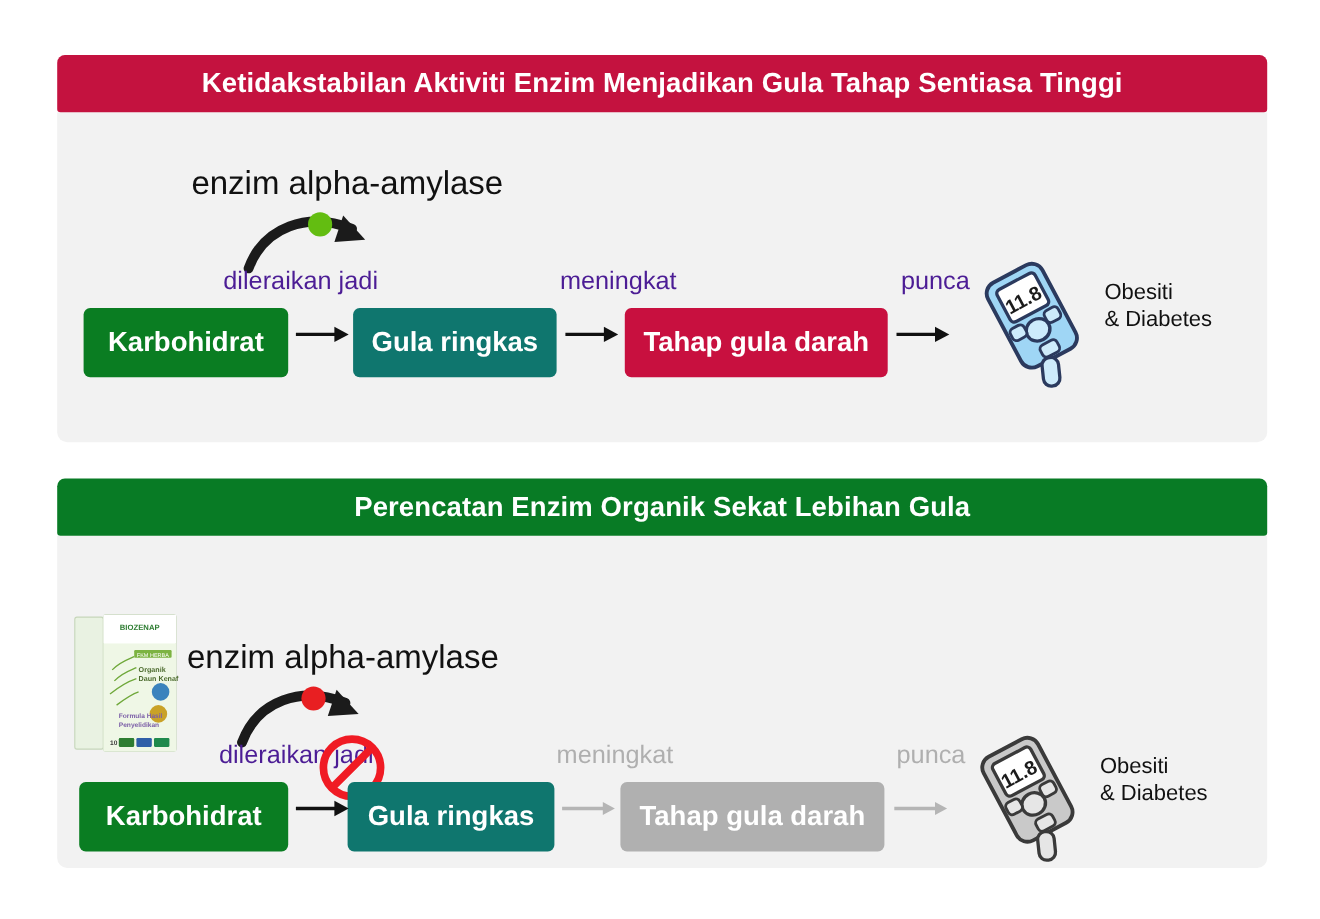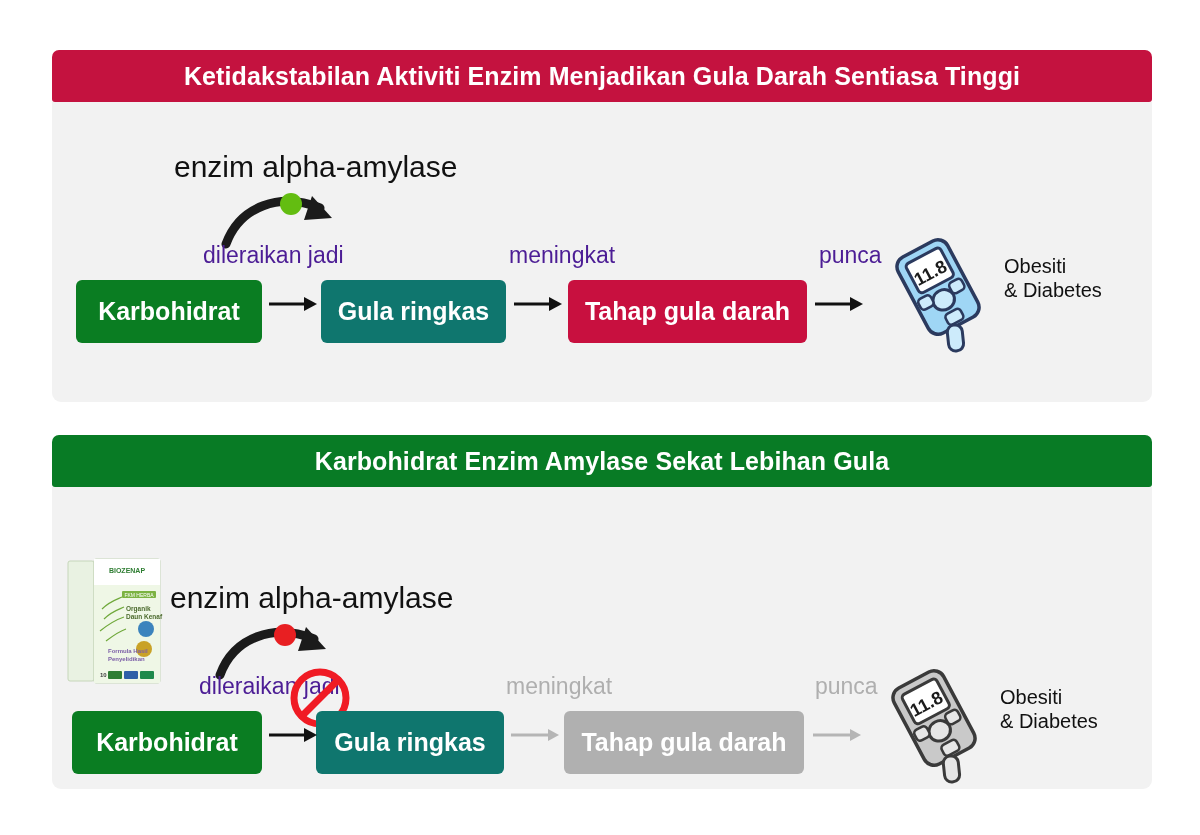--- a/index.html
+++ b/index.html
@@ -109,21 +109,21 @@
   .no-sign { position: absolute; }
   .meter   { position: absolute; }
   .product-box { position: absolute; }
 </style>
 </head>
 <body>
 
 <section class="panel" id="panel-1">
 
   <div class="panel-header">
-    <span>Ketidakstabilan Aktiviti Enzim Menjadikan Gula Darah Sentiasa Tinggi</span>
+    <span>Ketidakstabilan Aktiviti Enzim Menjadikan Gula Tahap Sentiasa Tinggi</span>
   </div>
 
   <div class="panel-body">
 
     <div class="enzyme-label" style="left:122px; top:48px;">enzim alpha-amylase</div>
 
     <svg class="curve-arrow" style="left:168px; top:88px;" width="140" height="60" viewBox="0 0 140 60">
       <path d="M6,54 C20,16 60,2 100,18" stroke="#1b1b1b" stroke-width="9" fill="none" stroke-linecap="round"></path>
       <path d="M92,6 L112,28 L84,30 Z" fill="#1b1b1b"></path>
     </svg>
@@ -167,21 +167,21 @@
       <div>Obesiti</div>
       <div>&amp; Diabetes</div>
     </div>
 
   </div>
 </section>
 
 <section class="panel" id="panel-2">
 
   <div class="panel-header">
-    <span>Karbohidrat Enzim Amylase  Sekat Lebihan Gula</span>
+    <span>Perencatan Enzim Organik  Sekat Lebihan Gula</span>
   </div>
 
   <div class="panel-body">
 
     <svg class="product-box" style="left:12px; top:70px;" width="102" height="130" viewBox="0 0 102 130">
       <rect x="4" y="4" width="26" height="120" rx="2" fill="#E9F2E2" stroke="#C6D6BA" stroke-width="1"></rect>
       <rect x="30" y="2" width="66" height="124" rx="2" fill="#FBFDF8" stroke="#C6D6BA" stroke-width="1"></rect>
       <rect x="30" y="2" width="66" height="26" fill="#FFFFFF"></rect>
       <rect x="30" y="28" width="66" height="98" fill="#EFF7E6"></rect>
       <text x="63" y="16" font-family="'Liberation Sans', sans-serif" font-size="7" font-weight="700" fill="#2E7D32" text-anchor="middle">BIOZENAP</text>

